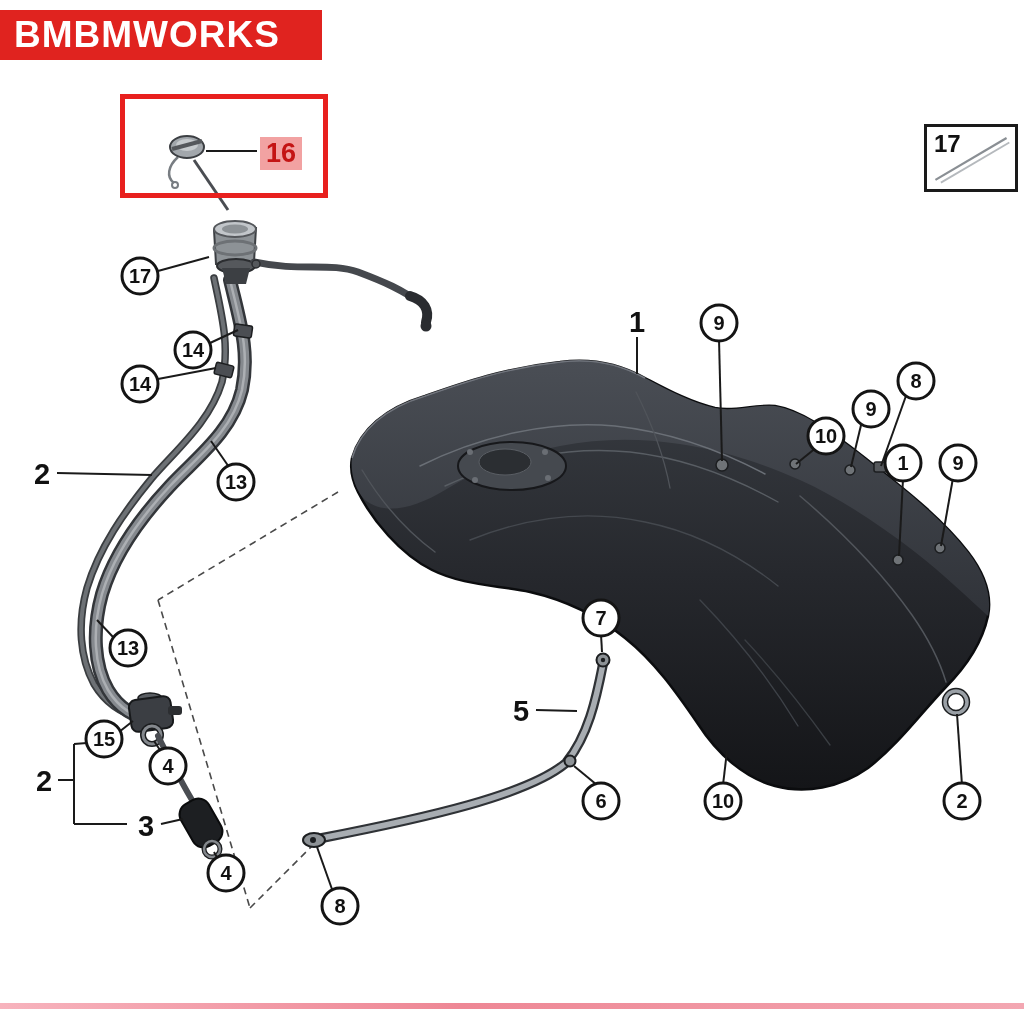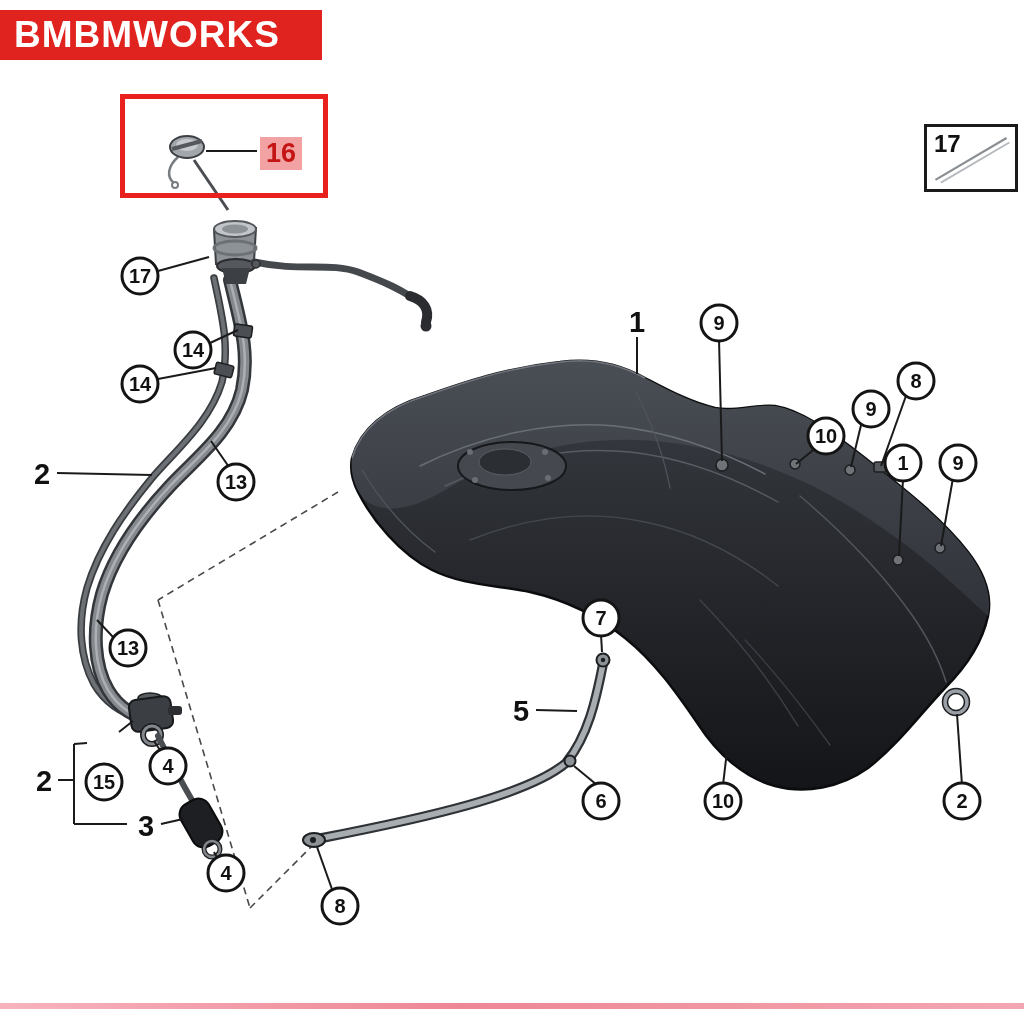--- a/index.html
+++ b/index.html
@@ -228,21 +228,21 @@
       <line x1="14" y1="61" x2="89" y2="17" stroke="#b5b9bd" stroke-width="2"></line>
     </svg>
     <span class="legend-num">17</span>
   </div>
 
   <div class="callout" style="left:140px;top:276px">17</div>
   <div class="callout" style="left:193px;top:350px">14</div>
   <div class="callout" style="left:140px;top:384px">14</div>
   <div class="callout" style="left:236px;top:482px">13</div>
   <div class="callout" style="left:128px;top:648px">13</div>
-  <div class="callout" style="left:104px;top:782px">15</div>
+  <div class="callout" style="left:104px;top:739px">15</div>
   <div class="callout" style="left:168px;top:766px">4</div>
   <div class="callout" style="left:226px;top:873px">4</div>
   <div class="callout" style="left:340px;top:906px">8</div>
   <div class="callout" style="left:601px;top:618px">7</div>
   <div class="callout" style="left:601px;top:801px">6</div>
   <div class="callout" style="left:719px;top:323px">9</div>
   <div class="callout" style="left:916px;top:381px">8</div>
   <div class="callout" style="left:871px;top:409px">9</div>
   <div class="callout" style="left:826px;top:436px">10</div>
   <div class="callout" style="left:903px;top:463px">1</div>

